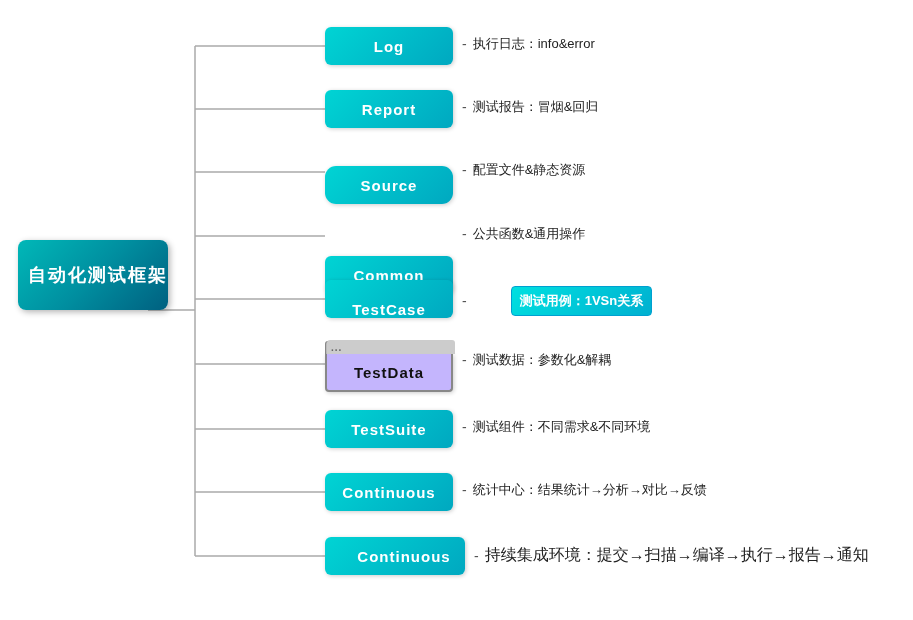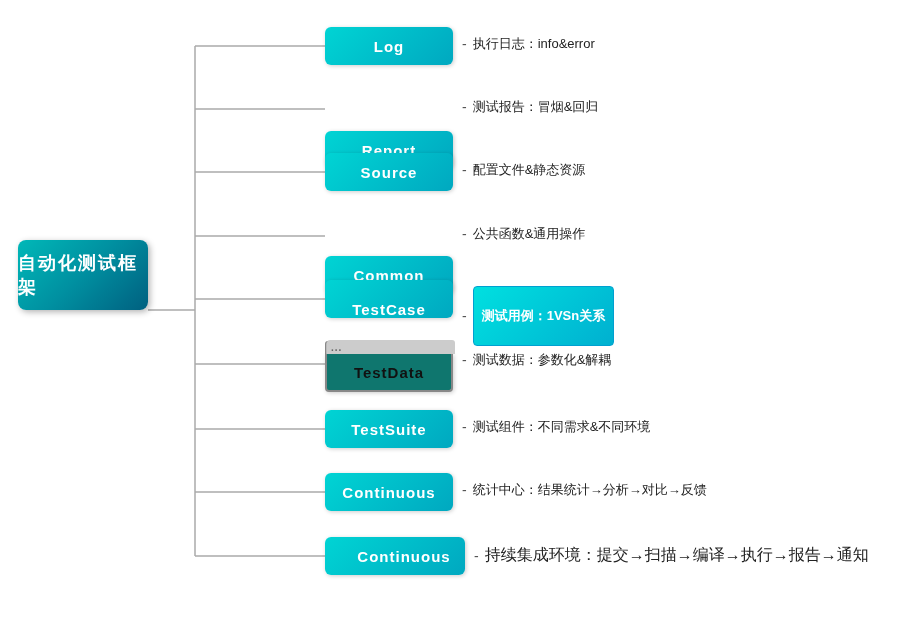--- a/index.html
+++ b/index.html
@@ -17,21 +17,21 @@
       height: 620px;
       position: relative;
     }
 
     
     .root-node {
       position: absolute;
       left: 18px;
       top: 50%;
       transform: translateY(-50%);
-      width: 130px;
+      width: 150px;
       height: 70px;
       background: linear-gradient(135deg, #00b8b8 0%, #008fa0 50%, #006080 100%);
       border-radius: 8px;
       display: flex;
       align-items: center;
       justify-content: flex-end;
       color: white;
       font-size: 18px;
       font-weight: bold;
       letter-spacing: 2px;
@@ -51,21 +51,21 @@
       justify-content: center;
       color: white;
       font-size: 15px;
       font-weight: bold;
       letter-spacing: 1px;
       box-shadow: 1px 1px 4px rgba(0,0,0,0.2);
     }
 
     
     .branch-node.testdata {
-      background: #0f766e;
+      background: #c4b5fd;
       border: 2px solid #888;
       color: #333;
       position: absolute;
     }
     .branch-node.testdata::before {
       content: '...';
       position: absolute;
       top: -14px;
       left: 0;
       width: 100%;
@@ -77,22 +77,23 @@
       display: flex;
       align-items: center;
       padding-left: 4px;
       letter-spacing: 1px;
     }
 
     
     .testcase-label {
       background: linear-gradient(135deg, #00e0e0 0%, #00b0d0 100%);
       border-radius: 4px;
-      padding: 20px 8px;
+      padding: 5px 8px;
       border: 1.5px solid #00a0d0;
+      margin-left: 38px;
     }
 
     
     .desc-label {
       position: absolute;
       font-size: 13px;
       color: #222;
       white-space: nowrap;
       display: flex;
       align-items: center;
@@ -149,29 +150,29 @@
   </div>
 
   <div class="branch-node" style="top: 27px;">
     <span>Log</span>
   </div>
   <div class="desc-label" style="top: 35px; left: 462px;">
     <span class="desc-dash">-</span>
     <span>执行日志：info&amp;error</span>
   </div>
 
-  <div class="branch-node" style="top: 90px; margin-top: 41px;">
+  <div class="branch-node" style="top: 90px;">
     <span>Report</span>
   </div>
   <div class="desc-label" style="top: 98px; left: 462px;">
     <span class="desc-dash">-</span>
     <span>测试报告：冒烟&amp;回归</span>
   </div>
 
-  <div class="branch-node" style="top: 153px;">
+  <div class="branch-node" style="top: 166px; border-radius: 11px;">
     <span>Source</span>
   </div>
   <div class="desc-label" style="top: 161px; left: 462px;">
     <span class="desc-dash">-</span>
     <span>配置文件&amp;静态资源</span>
   </div>
 
   <div class="branch-node" style="top: 217px; margin-top: 39px;">
     <span>Common</span>
   </div>

